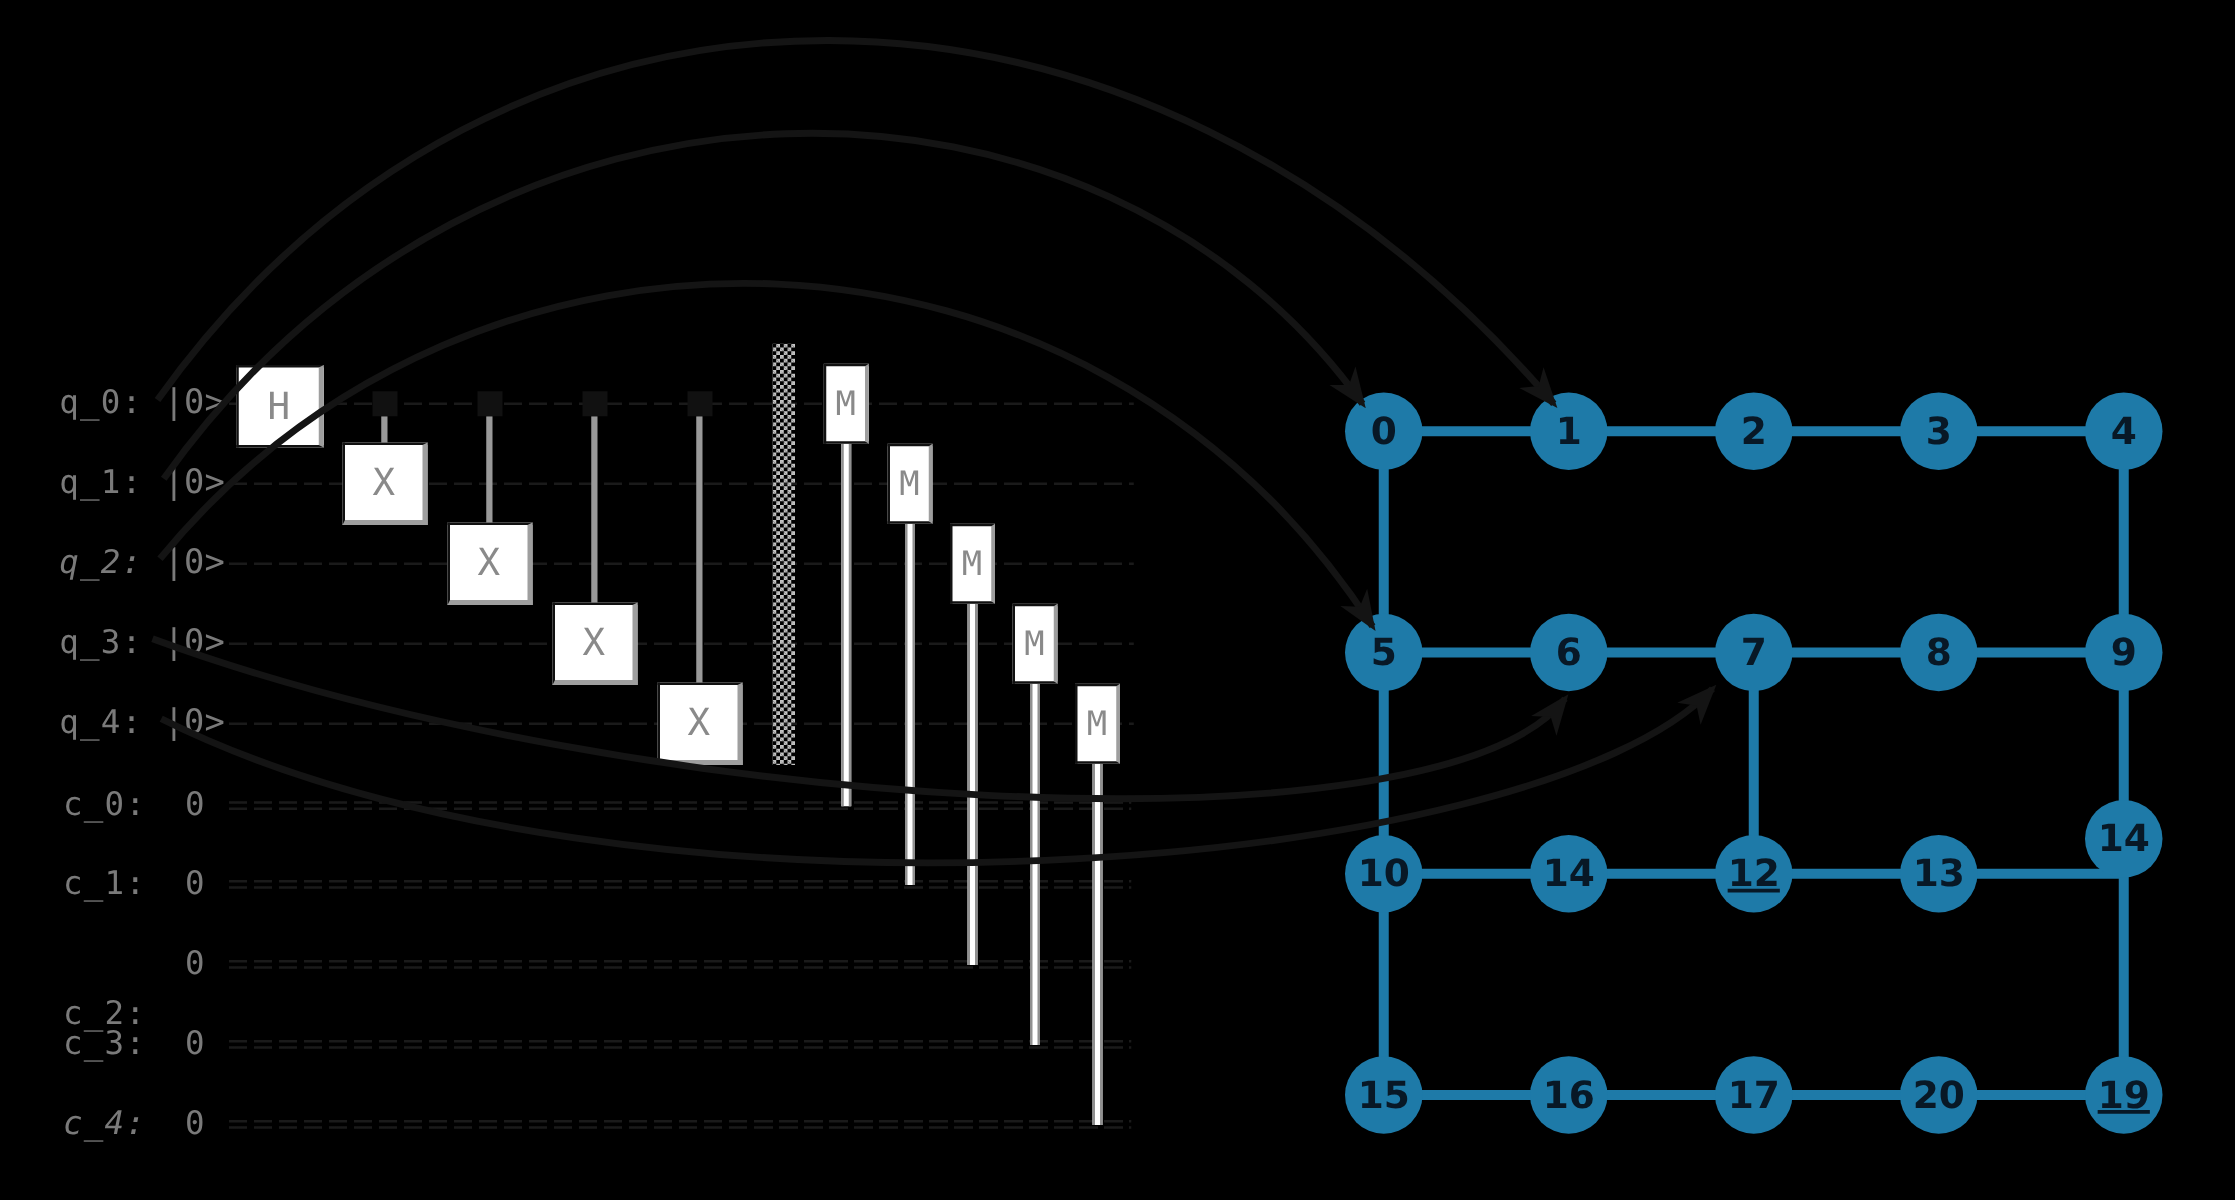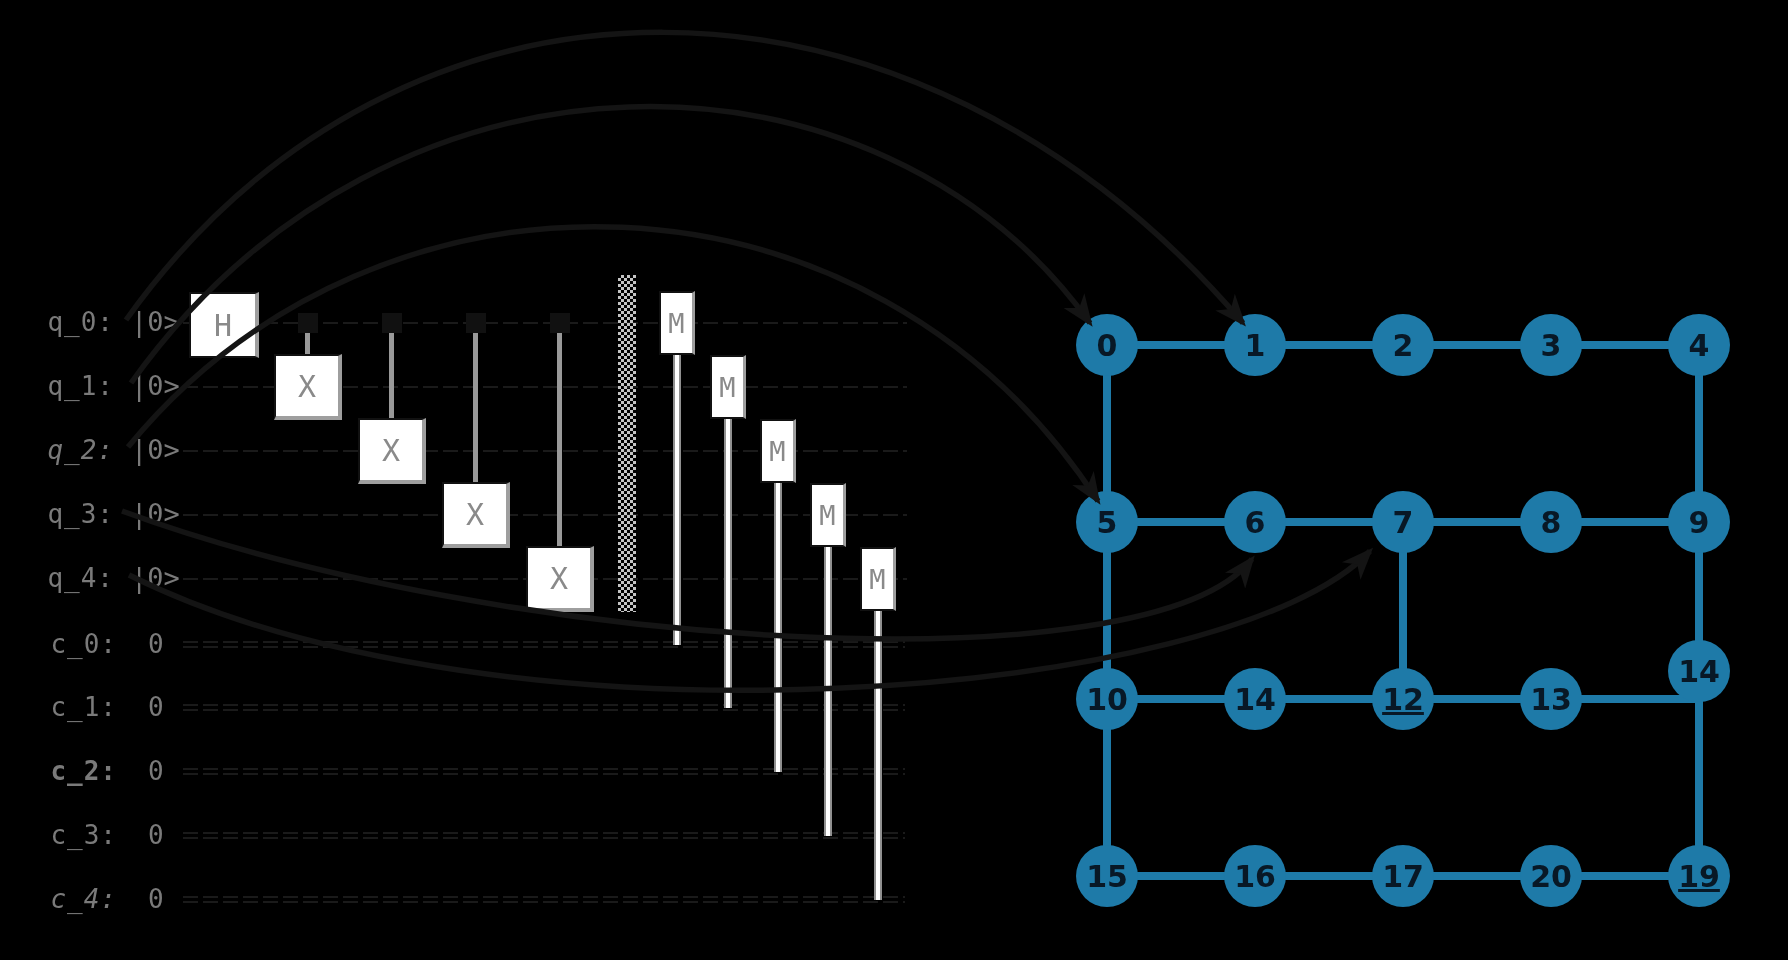--- a/index.html
+++ b/index.html
@@ -54,21 +54,21 @@
   <span class="abs qlabel" style="left:40px;top:563px;">q_4:</span>
 
   <span class="abs ket" style="left:131px;top:306px;">|0&gt;</span>
   <span class="abs ket" style="left:131px;top:370px;">|0&gt;</span>
   <span class="abs ket" style="left:131px;top:434px;">|0&gt;</span>
   <span class="abs ket" style="left:131px;top:498px;">|0&gt;</span>
   <span class="abs ket" style="left:131px;top:562px;">|0&gt;</span>
 
   <span class="abs clabel" style="left:38px;top:629px;">c_0:</span>
   <span class="abs clabel" style="left:38px;top:692px;">c_1:</span>
-  <span class="abs clabel" style="left:38px;top:756px;font-weight:bold;">c_2:</span>
+  <span class="abs clabel" style="left:38px;top:796px;">c_2:</span>
   <span class="abs clabel" style="left:38px;top:820px;">c_3:</span>
   <span class="abs clabel" style="left:38px;top:884px;font-style:italic;">c_4:</span>
 
   <span class="abs cval" style="left:148px;top:629px;">0</span>
   <span class="abs cval" style="left:148px;top:692px;">0</span>
   <span class="abs cval" style="left:148px;top:756px;">0</span>
   <span class="abs cval" style="left:148px;top:820px;">0</span>
   <span class="abs cval" style="left:148px;top:884px;">0</span>
 
   <div class="abs qwire" style="left:183px;top:322px;width:724px;"></div>

